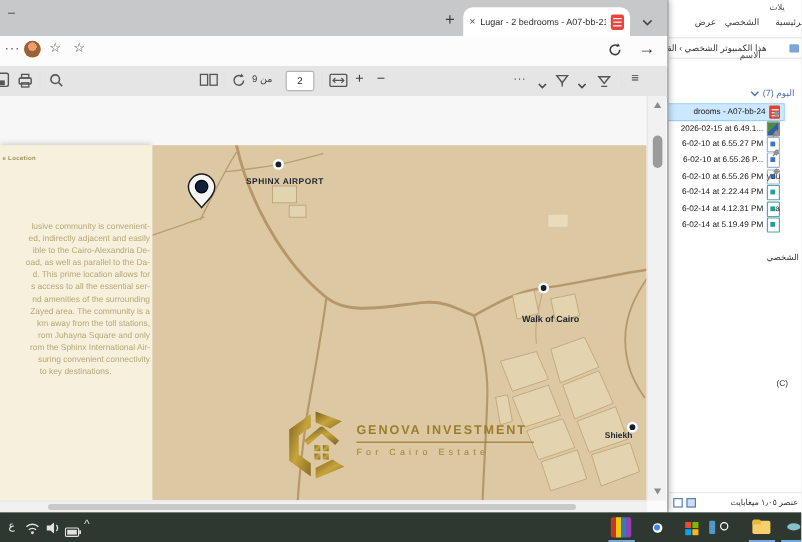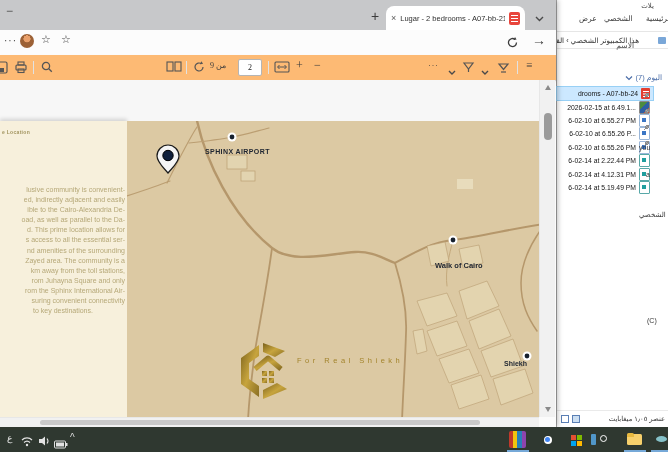--- a/index.html
+++ b/index.html
@@ -31,22 +31,22 @@
   .urlpill{position:absolute;left:79px;top:3px;width:418px;height:18px;border-radius:9px;background:#fff;
            border:1px solid #cfd1d4;box-sizing:border-box;display:flex;align-items:center;padding:0 7px;}
   .urltext{flex:1 1 auto;font-size:6.8px;color:#202124;white-space:nowrap;overflow:hidden;direction:ltr;}
   .filebadge{flex:0 0 auto;font-size:7.5px;color:#3c3c3c;margin:0 5px;}
   .info-i{flex:0 0 auto;width:9px;height:9px;border:1px solid #5f6368;border-radius:50%;
           font-size:6px;color:#5f6368;text-align:center;line-height:9px;box-sizing:border-box;}
   .reload{position:absolute;left:506px;top:5px;}
   .backarrow{position:absolute;left:532px;top:2px;font-size:14px;color:#3c3c3c;}
 
   
-  .pdftb{position:absolute;left:0;top:55px;width:556px;height:25px;background:#fdba74;
-         border-bottom:1px solid #d9d9d9;box-shadow:0 1px 2px rgba(0,0,0,.06);font-family:Liberation Serif, serif;}
+  .pdftb{position:absolute;left:0;top:55px;width:556px;height:25px;background:#e5e5e5;
+         border-bottom:1px solid #d9d9d9;box-shadow:0 1px 2px rgba(0,0,0,.06);}
   .pdftb .sep{position:absolute;top:6px;width:1px;height:13px;background:#e2e2e2;}
   .tbico{position:absolute;top:5px;}
   .tbtxt{position:absolute;color:#3c3c3c;}
   .pagebox{position:absolute;left:238px;top:4px;width:22px;height:15px;border:1px solid #b5b5b5;
            border-radius:2px;font-size:8px;color:#222;text-align:center;line-height:15px;background:#fff;}
   .oflabel{position:absolute;left:210px;top:6px;font-size:8px;color:#3c3c3c;direction:rtl;}
 
   
   .viewport{position:absolute;left:0;top:80px;width:539px;height:337px;background:#f7f7f7;overflow:hidden;}
   .page-left{position:absolute;left:0;top:41px;width:127px;height:296px;background:#f7f0dc;
@@ -318,21 +318,22 @@
             <polygon points="28,58 52,48 42,42 28,49" fill="url(#gold)"></polygon>
             <path d="M20,28 L33,17 L46,28" fill="none" stroke="url(#gold)" stroke-width="5" stroke-linejoin="round"></path>
             <g fill="url(#gold)">
               <rect x="27" y="30" width="5" height="5"></rect>
                 <rect x="34" y="30" width="5" height="5"></rect>
               <rect x="27" y="37" width="5" height="5"></rect>
                 <rect x="34" y="37" width="5" height="5"></rect>
             </g>
           </svg>
           <div class="logo-txt">
-            <div class="logo-tag">For Real Shiekh</div>
+            <div class="logo-title">GENOVA INVESTMENT</div>
+            <div class="logo-tag">For Cairo Estate</div>
           </div>
         </div>
       </div>
     </div>
 
     <div class="vscroll">
       <span class="sarrow up"></span>
       <span class="vthumb"></span>
       <span class="sarrow down"></span>
     </div>

